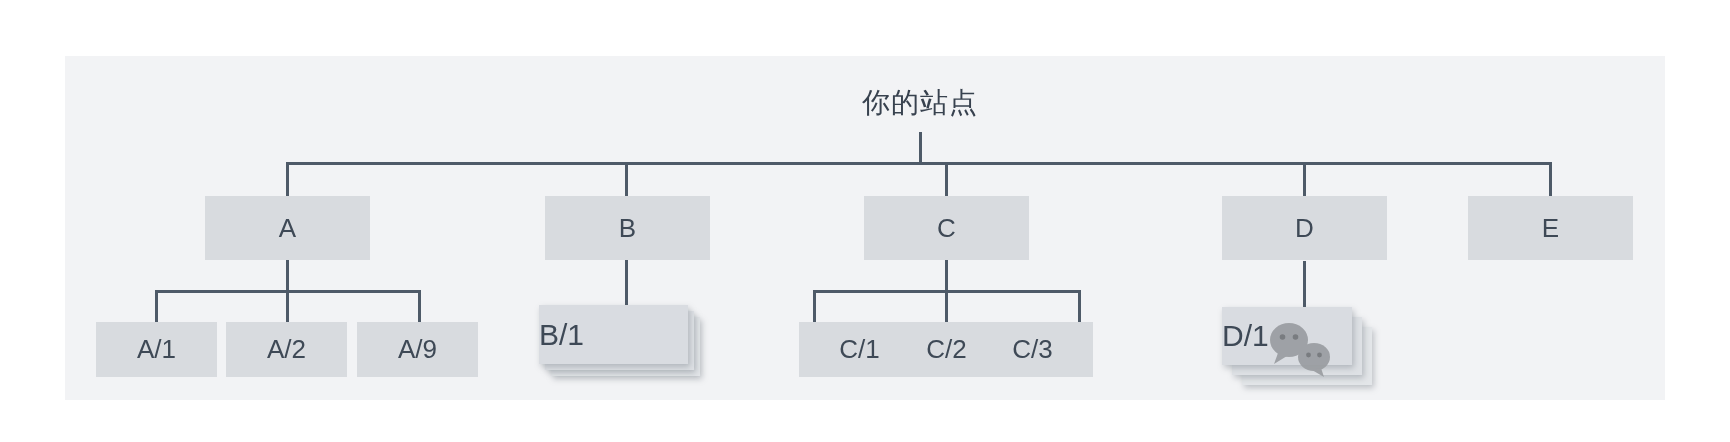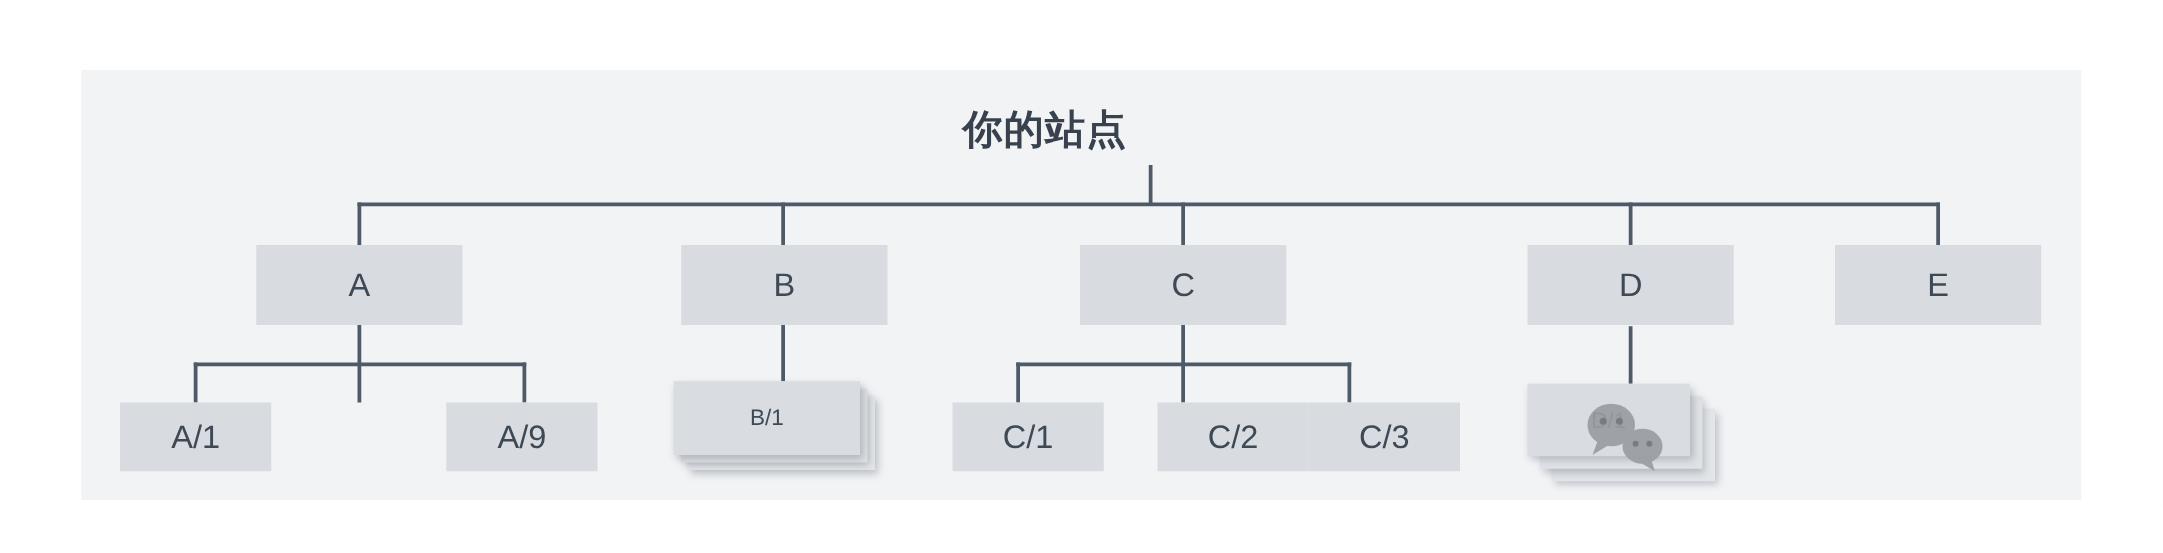--- a/index.html
+++ b/index.html
@@ -7,39 +7,39 @@
   body { font-family:"Liberation Sans", sans-serif; }
   .stage {
     position:relative; width:1730px; height:442px; background:#ffffff; overflow:hidden;
   }
   .panel {
     position:absolute; left:65px; top:56px; width:1600px; height:344px;
     background:#f2f3f5;
   }
   .root-title {
     position:absolute; left:770px; top:86px; width:300px; height:34px;
-    text-align:left; font-size:32px; line-height:34px; font-weight:bold;
+    text-align:center; font-size:28px; line-height:34px; font-weight:normal;
     color:#38424f; letter-spacing:1px;
   }
   .vline, .hline { position:absolute; background:#4e5a68; }
   .box {
     position:absolute; background:#d8dbdf;
     display:flex; align-items:center; justify-content:center;
     font-size:26px; color:#3e4956;
   }
   .box.lvl1 { width:165px; height:64px; top:196px; }
   .box.lvl2 { width:121px; height:55px; top:322px; }
   .stack-layer {
     position:absolute;
     box-shadow:2px 3px 6px rgba(110,118,128,0.40);
   }
   .stack-main {
     position:absolute; background:#d9dce1;
-    display:flex; align-items:center; justify-content:center;
-    font-size:18px; color:#3e4956;
+    display:flex; align-items:center; 
+    font-size:30px; color:#3e4956;
     box-shadow:2px 3px 6px rgba(110,118,128,0.40);
     z-index:12;
   }
   .stack-main .lbl { position:relative; z-index:30; }
   .watermark {
     position:absolute; left:1258px; top:306px; width:380px; height:72px;
     z-index:20; pointer-events:none;
   }
   .wm-icon { position:absolute; left:0; top:8px; }
   .wm-text {
@@ -82,44 +82,47 @@
     </div>
 
   <div class="vline" style="left:286px; top:260px; width:3px; height:62px;"></div>
   <div class="hline" style="left:155px; top:290px; width:266px; height:3px;"></div>
   <div class="vline" style="left:155px; top:290px; width:3px; height:32px;"></div>
   <div class="vline" style="left:418px; top:290px; width:3px; height:32px;"></div>
 
   <div class="box lvl2" style="left:96px;text-align:right;">
       <span>A/1</span>
     </div>
+  <div class="box lvl2" style="left:226px;">
+      <span>A/2</span>
+    </div>
   <div class="box lvl2" style="left:357px;">
       <span>A/9</span>
     </div>
 
   <div class="vline" style="left:625px; top:260px; width:3px; height:45px;"></div>
 
   <div class="stack-layer" style="left:551px; top:317px; width:149px; height:59px; background:#e3e6e9;"></div>
   <div class="stack-layer" style="left:545px; top:311px; width:149px; height:59px; background:#dee1e5;"></div>
   <div class="stack-main" style="left:539px; top:305px; width:149px; height:59px;">
       <span class="lbl">B/1</span>
     </div>
 
   <div class="vline" style="left:945px; top:260px; width:3px; height:62px;"></div>
   <div class="hline" style="left:813px; top:290px; width:268px; height:3px;"></div>
   <div class="vline" style="left:813px; top:290px; width:3px; height:32px;"></div>
   <div class="vline" style="left:1078px; top:290px; width:3px; height:32px;"></div>
 
-  <div class="box lvl2" style="left:762px;">
+  <div class="box lvl2" style="left:799px;">
       <span>C/1</span>
     </div>
-  <div class="box lvl2" style="left:886px;margin-left:40px;">
+  <div class="box lvl2" style="left:886px;">
       <span>C/2</span>
     </div>
-  <div class="box lvl2" style="left:1047px;">
+  <div class="box lvl2" style="left:972px;">
       <span>C/3</span>
     </div>
 
   <div class="vline" style="left:1303px; top:261px; width:3px; height:46px;"></div>
 
   <div class="stack-layer" style="left:1242px; top:327px; width:130px; height:58px; background:#e3e6e9;"></div>
   <div class="stack-layer" style="left:1232px; top:317px; width:130px; height:58px; background:#dee1e5;"></div>
   <div class="stack-main" style="left:1222px; top:307px; width:130px; height:58px;">
       <span class="lbl">D/1</span>
     </div>

